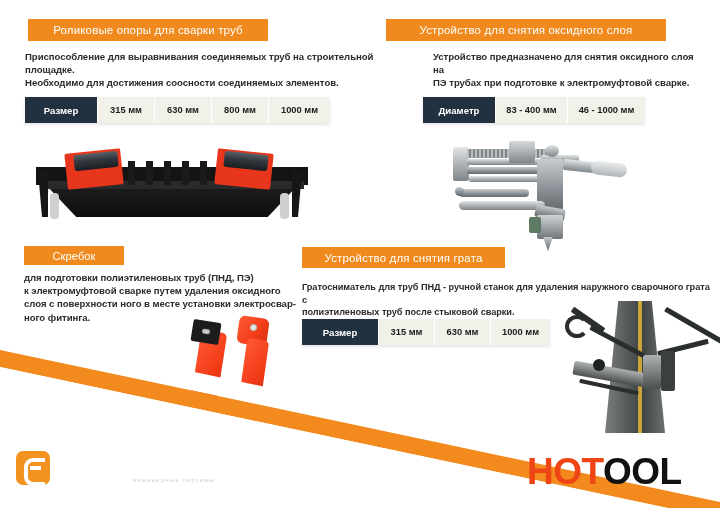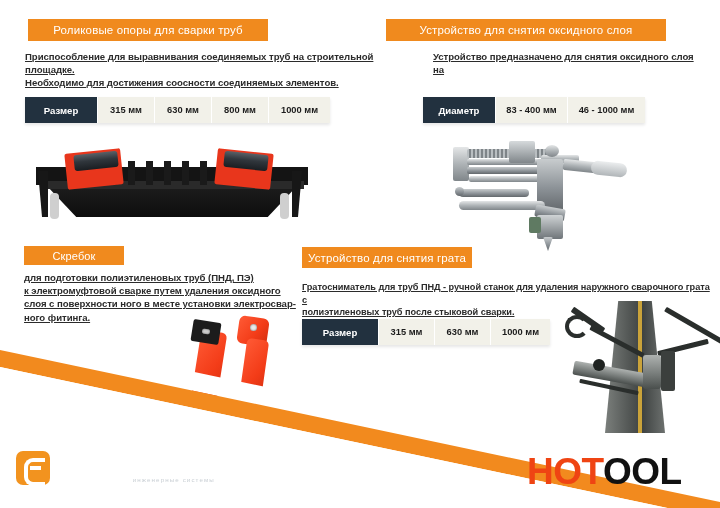--- a/index.html
+++ b/index.html
@@ -36,21 +36,20 @@
   }
 
   
   .para {
     position: absolute;
     font-size: 9.6px;
     line-height: 13.2px;
     color: #2b2b2b;
     font-weight: 600;
     letter-spacing: -.05px;
-    text-decoration: underline;
   }
   .para.small {
     font-size: 9.2px;
     line-height: 12.6px;
   }
 
   
   .spec-table {
     position: absolute;
     display: flex;
@@ -304,20 +303,21 @@
     <div class="roller-base" style="left:22px; top:52px; width:9px; height:26px; background:#cfcfcf; border-radius:4px;"></div>
     <div class="roller-base" style="left:252px; top:52px; width:9px; height:26px; background:#cfcfcf; border-radius:4px;"></div>
     <div class="roller-base" style="left:10px; top:30px; width:10px; height:46px; background:#171717; clip-path:polygon(0 0,100% 0,100% 100%,40% 100%);"></div>
     <div class="roller-base" style="left:264px; top:30px; width:10px; height:46px; background:#171717; clip-path:polygon(0 0,100% 0,60% 100%,0 100%);"></div>
   </div>
 
   <div class="banner" style="left:386px; top:6px; width:280px; height:22px;">Устройство для снятия оксидного слоя</div>
 
   <div class="para" style="left:433px; top:37px; width:262px;">
     <div>Устройство предназначено для снятия оксидного слоя на</div>
+    <div>ПЭ трубах  при подготовке к электромуфтовой сварке.</div>
   </div>
 
   <div class="spec-table" style="left:423px; top:84px;">
     <div class="spec-head" style="width:72px;">Диаметр</div>
     <div class="spec-cell" style="width:72px;">83 - 400 мм</div>
     <div class="spec-cell" style="width:78px;">46 - 1000 мм</div>
   </div>
 
   <div class="prod" style="left:425px; top:120px; width:285px; height:118px;">
     <div class="mtl" style="left:28px; top:14px; width:16px; height:34px;"></div>
@@ -354,21 +354,21 @@
     <div class="scraper-head" style="left:2px; top:8px; width:28px; height:22px; transform:rotate(9deg);"></div>
     <div class="scraper-hole" style="left:12px; top:16px; width:8px; height:5px; background:#cfcfcf; border-radius:2px; transform:rotate(9deg);"></div>
     <div class="scraper-hole" style="left:23px; top:74px; width:7px; height:7px; transform:rotate(9deg);"></div>
 
     <div class="scraper" style="left:48px; top:4px; width:30px; height:28px; border-radius:6px; transform:rotate(8deg);"></div>
     <div class="scraper" style="left:53px; top:26px; width:22px; height:62px; border-radius:5px; transform:rotate(8deg);"></div>
     <div class="scraper-hole" style="left:60px; top:11px; width:7px; height:7px; background:#e9e9e9;"></div>
     <div class="scraper-hole" style="left:65px; top:76px; width:7px; height:7px; transform:rotate(8deg);"></div>
   </div>
 
-  <div class="banner" style="left:302px; top:234px; width:170px; height:21px;">Устройство для снятия грата</div>
+  <div class="banner" style="left:302px; top:234px; width:203px; height:21px;">Устройство для снятия грата</div>
 
   <div class="para small" style="left:302px; top:268px; width:412px;">
     <div>Гратосниматель для труб ПНД - ручной станок для удаления наружного сварочного грата с</div>
     <div>полиэтиленовых труб после стыковой сварки.</div>
   </div>
 
   <div class="spec-table" style="left:302px; top:306px;">
     <div class="spec-head" style="width:76px;">Размер</div>
     <div class="spec-cell" style="width:56px;">315 мм</div>
     <div class="spec-cell" style="width:56px;">630 мм</div>

